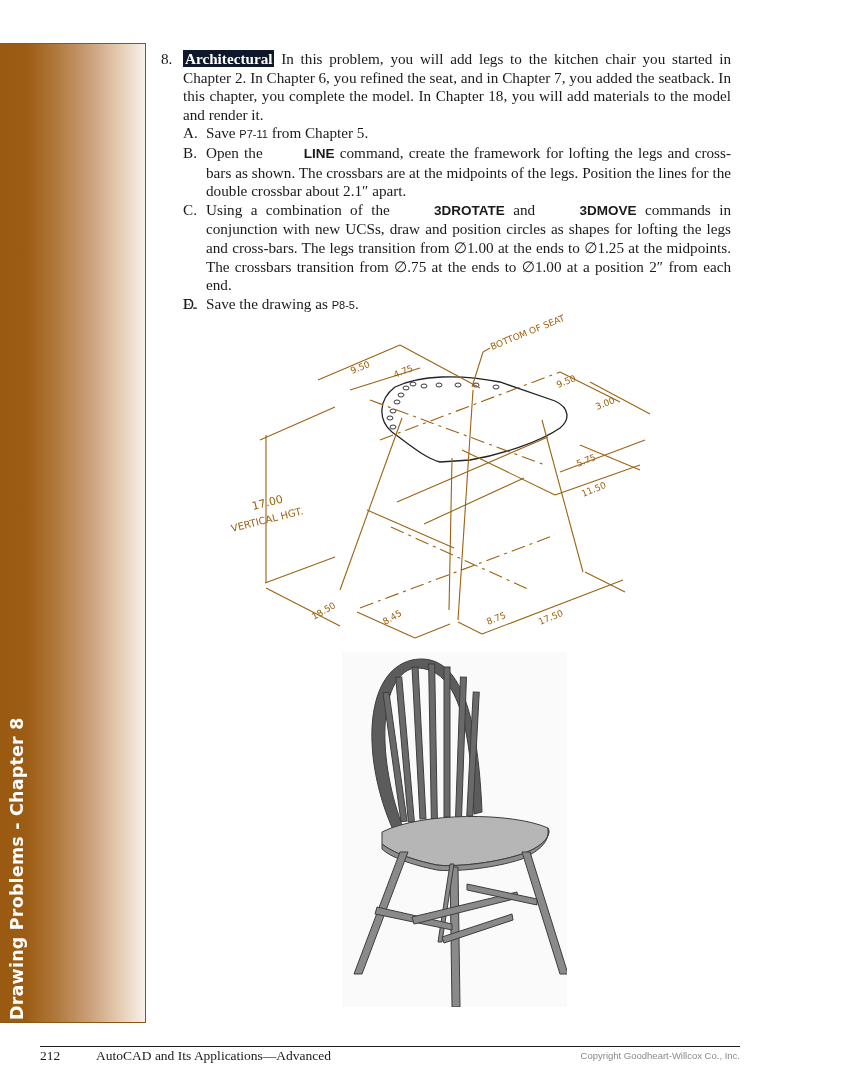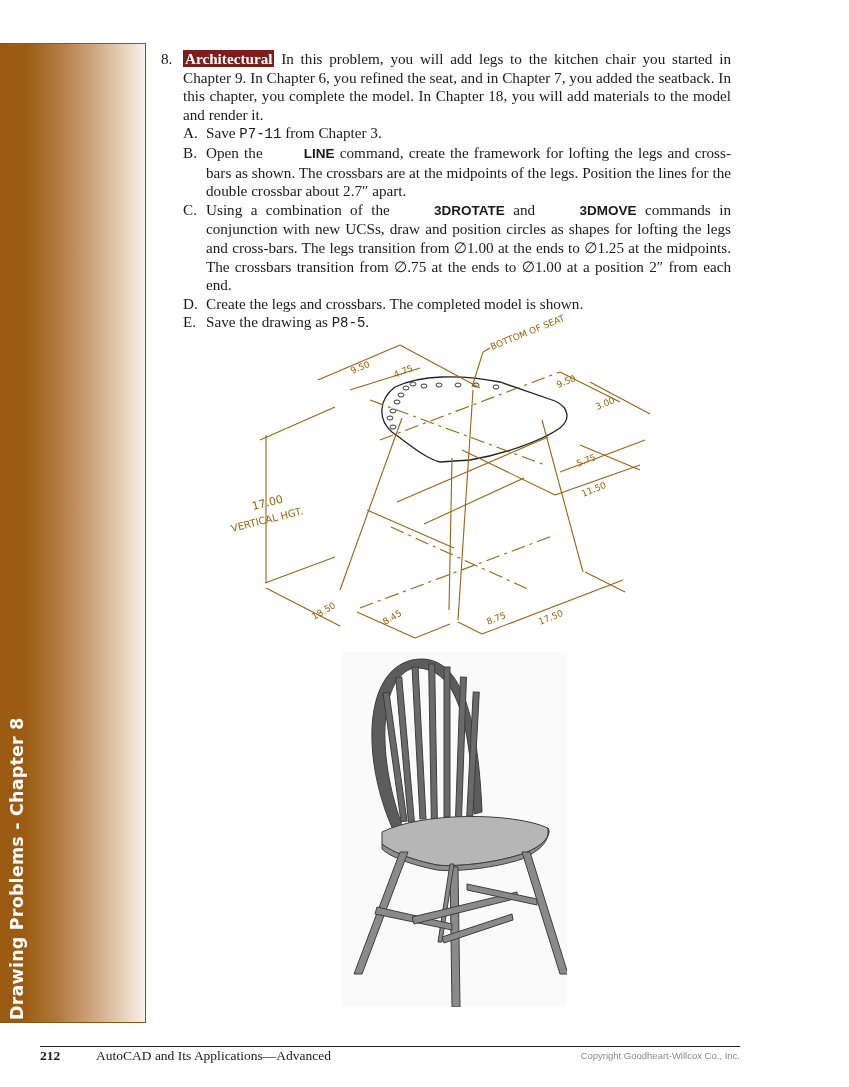--- a/index.html
+++ b/index.html
@@ -14,64 +14,63 @@
   .side-tab-label {
     position: absolute; left: 7px; top: 1020px;
     transform-origin: 0 0; transform: rotate(-90deg);
     white-space: nowrap; color: #ffffff;
     font-family: "DejaVu Sans", sans-serif; font-weight: bold; font-size: 17.5px; letter-spacing: 0.2px;
   }
 
   .content { position: absolute; left: 161px; top: 50px; width: 570px; font-size: 15.2px; line-height: 18.6px; }
   .problem { position: relative; padding-left: 22px; text-align: justify; }
   .problem-num { position: absolute; left: 0; top: 0; }
-  .badge { background: #7f1d1d; color: #fff; font-weight: bold; padding: 0 2px; }
+  .badge { background: #0f172a; color: #fff; font-weight: bold; padding: 0 2px; }
   .steps { margin: 0; padding: 0; list-style: none; }
   .step { position: relative; padding-left: 45px; text-align: justify; }
   .step-letter { position: absolute; left: 22px; top: 0; }
   .cmd { font-family: "Liberation Sans", "DejaVu Sans", sans-serif; font-weight: bold; font-size: 13.5px; padding-left: 36px; }
-  .file { font-family: Liberation Mono, monospace; font-size: 14px; }
+  .file { font-family: Liberation Sans, sans-serif; font-size: 11px; }
 
   .drawing { position: absolute; left: 215px; top: 305px; width: 445px; height: 335px; }
   .chair { position: absolute; left: 342px; top: 652px; width: 225px; height: 355px; }
 
   .footer-rule { position: absolute; left: 40px; top: 1046px; width: 700px; height: 1px; background: #222; }
-  .footer-page { position: absolute; left: 40px; top: 1048px; font-weight: bold; font-size: 13.5px; }
+  .footer-page { position: absolute; left: 40px; top: 1048px; font-weight: normal; font-size: 13.5px; }
   .footer-title { position: absolute; left: 96px; top: 1048px; font-size: 13.5px; }
   .footer-copy { position: absolute; right: 109px; top: 1050px; font-family: "Liberation Sans", sans-serif; font-size: 9.5px; color: #8a8a8a; }
 
   .dim-text { font-family: "DejaVu Sans", sans-serif; font-size: 9px; fill: #9c6310; }
 </style>
 </head>
 <body>
 
 <div class="side-tab"></div>
 <div class="side-tab-label">Drawing Problems - Chapter 8</div>
 
 <div class="content">
   <div class="problem">
     <span class="problem-num">8.</span>
-    <span class="badge">Architectural</span><span> In this problem, you will add legs to the kitchen chair you started in Chapter 9. In Chapter 6, you refined the seat, and in Chapter 7, you added the seatback. In this chapter, you complete the model. In Chapter 18, you will add materials to the model and render it.</span>
+    <span class="badge">Architectural</span><span> In this problem, you will add legs to the kitchen chair you started in Chapter 2. In Chapter 6, you refined the seat, and in Chapter 7, you added the seatback. In this chapter, you complete the model. In Chapter 18, you will add materials to the model and render it.</span>
   </div>
   <ul class="steps">
     <li class="step">
       <span class="step-letter">A.</span>
-      <span>Save </span><span class="file">P7-11</span><span> from Chapter 3.</span>
+      <span>Save </span><span class="file">P7-11</span><span> from Chapter 5.</span>
     </li>
     <li class="step">
       <span class="step-letter">B.</span>
-      <span>Open the </span><span class="cmd">LINE</span><span> command, create the framework for lofting the legs and cross-bars as shown. The crossbars are at the midpoints of the legs. Position the lines for the double crossbar about 2.7″ apart.</span>
+      <span>Open the </span><span class="cmd">LINE</span><span> command, create the framework for lofting the legs and cross-bars as shown. The crossbars are at the midpoints of the legs. Position the lines for the double crossbar about 2.1″ apart.</span>
     </li>
     <li class="step">
       <span class="step-letter">C.</span>
       <span>Using a combination of the </span><span class="cmd">3DROTATE</span><span> and </span><span class="cmd">3DMOVE</span><span> commands in conjunction with new UCSs, draw and position circles as shapes for lofting the legs and cross-bars. The legs transition from ∅1.00 at the ends to ∅1.25 at the midpoints. The crossbars transition from ∅.75 at the ends to ∅1.00 at a position 2″ from each end.</span>
     </li>
     <li class="step">
       <span class="step-letter">D.</span>
-      <span>Create the legs and crossbars. The completed model is shown.</span>
     </li>
     <li class="step">
       <span class="step-letter">E.</span>
       <span>Save the drawing as </span><span class="file">P8-5</span><span>.</span>
     </li>
   </ul>
 </div>
 
 <svg class="drawing" viewBox="215 305 445 335" width="445" height="335">
   <g stroke="#9c6310" stroke-width="1.1" fill="none">

